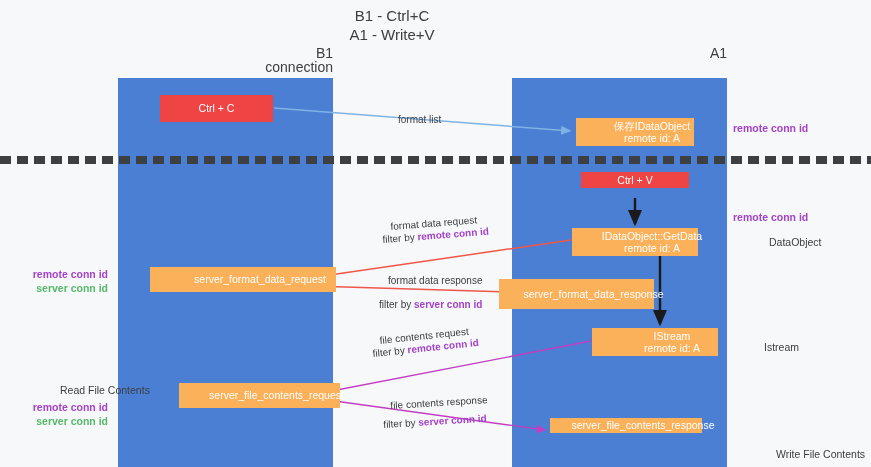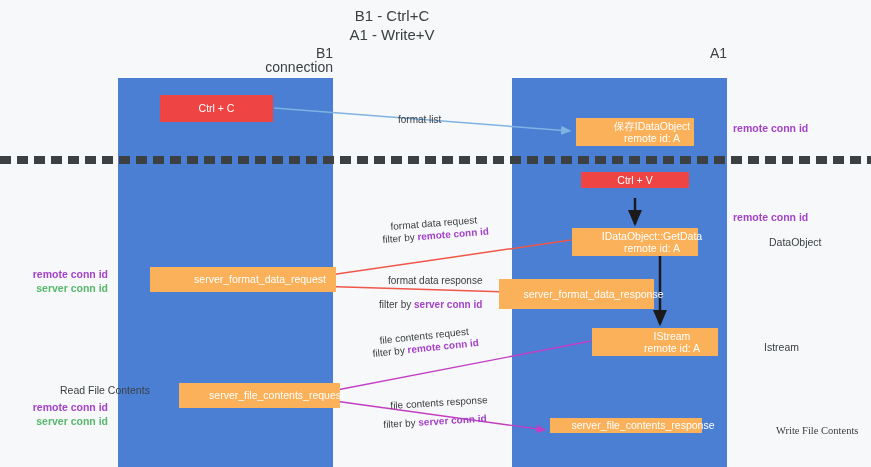--- a/index.html
+++ b/index.html
@@ -57,21 +57,21 @@
   
   .side{position:absolute;font-size:10.5px;line-height:13.5px;}
   .purple{color:#a442c8;font-weight:bold;}
   .greenT{color:#57b86b;font-weight:bold;}
   .plain{color:#3c4043;padding-left:36px;}
 
   #sl-rc1{left:733px;top:122px;}
   #sl-rc2{left:733px;top:211px;}
   #sl-do {left:733px;top:236px;}
   #sl-istream{left:728px;top:341px;}
-  #sl-wfc{left:740px;top:424px;font-family:Liberation Serif, serif;}
+  #sl-wfc{left:740px;top:448px;}
 
   #ll-pair1{left:22px;top:268px;text-align:right;width:86px;}
   #ll-read {left:24px;top:384px;color:#3c4043;font-size:10.5px;padding-left:36px;}
   #ll-pair2{left:22px;top:401px;text-align:right;width:86px;}
 
   
   .conn{position:absolute;font-size:10px;line-height:13px;color:#3c4043;white-space:nowrap;}
   .conn b{font-weight:bold;}
 
   #cl-formatlist{left:398px;top:113px;}

